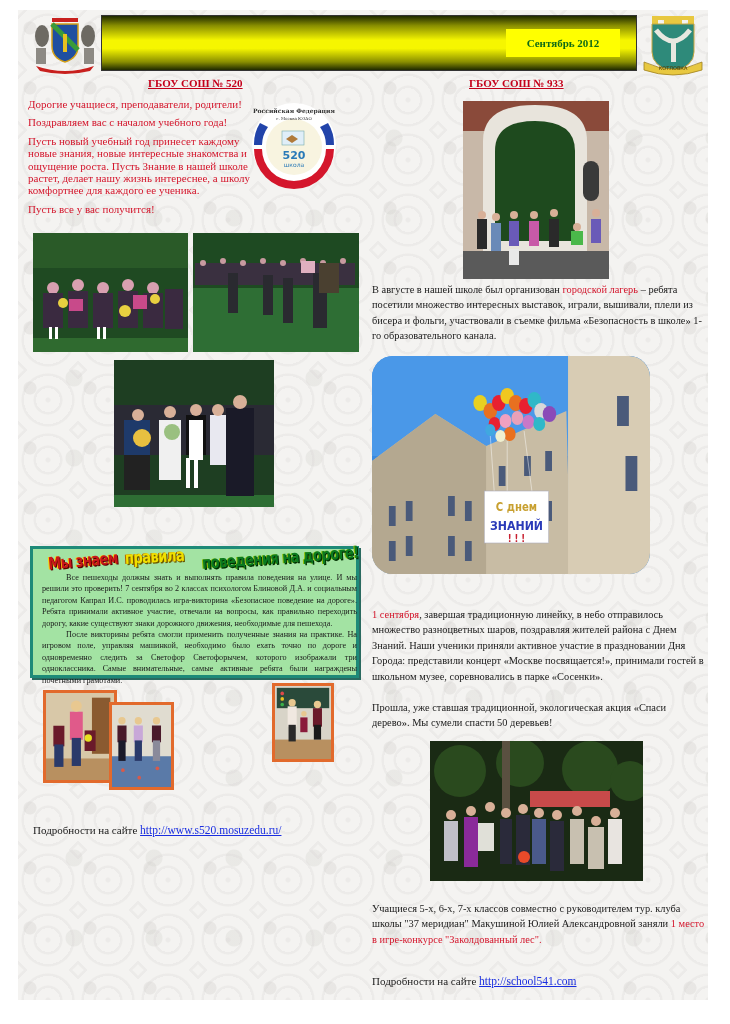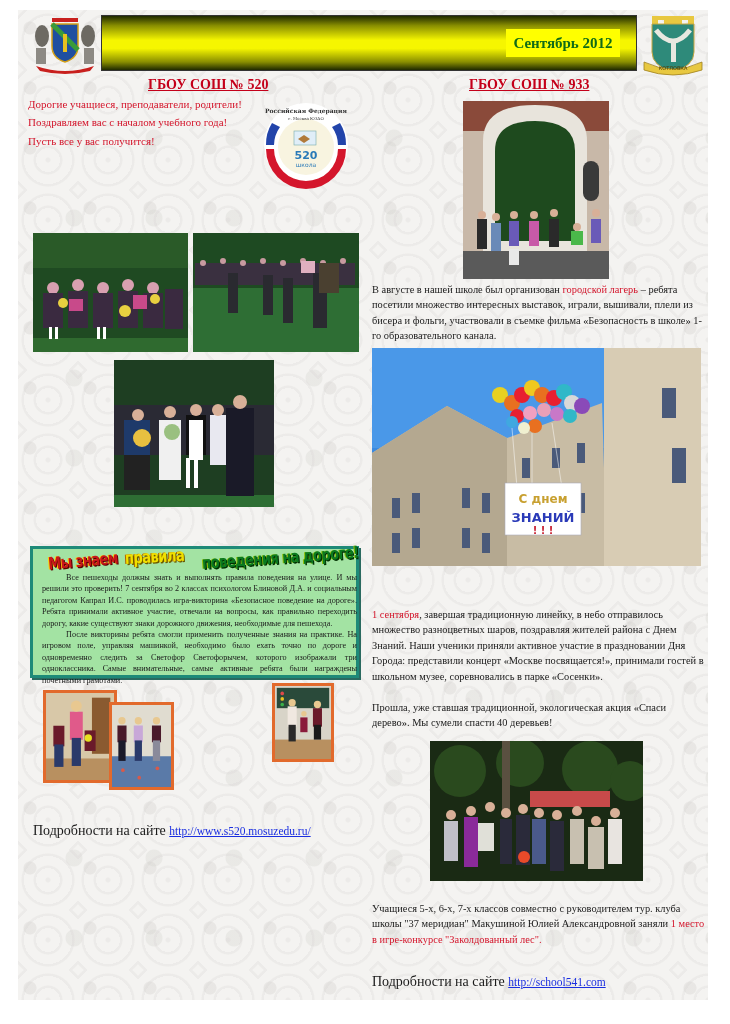--- a/index.html
+++ b/index.html
@@ -25,27 +25,27 @@
     position: absolute; left: 101px; top: 15px; width: 536px; height: 56px;
     background: linear-gradient(180deg, #1f2a00 0%, #8a8f00 18%, #f6f600 45%, #f6f600 60%, #8a8f00 85%, #1f2a00 100%);
     border: 1px solid #333;
   }
   .banner-title {
     position: absolute; left: 0; top: 3px; width: 400px; text-align: center;
     color: #0f6b17; font-weight: bold; font-size: 19px; line-height: 24px;
   }
   .banner-date {
     position: absolute; left: 404px; top: 13px; width: 114px; height: 28px;
-    background: #ffff00; color: #0f6b17; font-weight: bold; font-size: 15px;
+    background: #ffff00; color: #0f6b17; font-weight: bold; font-size: 11px;
     line-height: 28px; text-align: center;
   }
 
   .school-head {
     position: absolute; top: 77px; color: #c4001a; font-weight: bold;
-    font-size: 14px; text-decoration: underline;
+    font-size: 11px; text-decoration: underline;
   }
 
   .greet p { color: #d4162c; font-size: 11px; line-height: 12.4px; margin-bottom: 6px; }
   .greet { position: absolute; left: 28px; top: 98px; width: 240px; }
 
   .photo { position: absolute; overflow: hidden; }
   .photo svg { display: block; width: 100%; height: 100%; }
 
   .green-panel {
     position: absolute; left: 30px; top: 546px; width: 329px; height: 132px;
@@ -62,21 +62,21 @@
     font-size: 13px; letter-spacing: -0.5px; transform: scaleY(1.3); }
   .wa1 { left: 48px; top: 553px; color: #c8161b; text-shadow: 1px 1px 0 #5a0000, -1px 0 0 #ffd200; transform: rotate(-5deg) scaleY(1.3); }
   .wa2 { left: 125px; top: 549px; color: #f0e000; text-shadow: 1px 1px 0 #6a5a00, -1px 0 0 #b06000; transform: rotate(-3deg) scaleY(1.3); }
   .wa3 { left: 202px; top: 550px; color: #0a7a20; text-shadow: 1px 1px 0 #003000, -1px 0 0 #90c000; transform: rotate(-4deg) scaleY(1.3); }
 
   .orange-frame { border: 3px solid #e26a2c; }
 
   .text-block { position: absolute; font-size: 10.4px; line-height: 15.4px; color: #1a1a1a; }
   .red { color: #d4162c; }
   .link { color: #1a2ee0; text-decoration: underline; font-size: 11.5px; }
-  .small-label { font-size: 14px; color: #1a1a1a; }
+  .small-label { font-size: 11px; color: #1a1a1a; }
 </style>
 </head>
 <body>
 
 <div class="page"></div>
 
 <div class="crest crest-left">
   <svg viewBox="0 0 74 60" width="74" height="60">
     <ellipse cx="14" cy="22" rx="7" ry="11" fill="#6d6a63"></ellipse>
     <ellipse cx="60" cy="22" rx="7" ry="11" fill="#6d6a63"></ellipse>
@@ -104,24 +104,25 @@
     <text x="33" y="58" font-size="5" text-anchor="middle" fill="#4a3a00" font-family="DejaVu Sans, sans-serif">КОТЛОВКА</text>
   </svg>
 </div>
 
 <div class="school-head" style="left:148px;">ГБОУ СОШ № 520</div>
 <div class="school-head" style="left:469px;">ГБОУ СОШ № 933</div>
 
 <div class="greet">
   <p>Дорогие учащиеся, преподаватели, родители!</p>
   <p>Поздравляем вас с началом учебного года!</p>
+  <p>Пусть новый учебный год принесет каждому новые знания, новые интересные знакомства и ощущение роста. Пусть Знание в нашей школе  растет, делает нашу жизнь интереснее, а школу комфортнее для каждого ее ученика.</p>
   <p>Пусть все у вас получится!</p>
 </div>
 
-<div class="photo" style="left:262px; top:101px; width:88px; height:88px;">
+<div class="photo" style="left:250px; top:101px; width:88px; height:88px;">
   <svg viewBox="0 0 88 88">
     <circle cx="44" cy="44" r="42" fill="#ffffff"></circle>
     <path d="M4 48 a40 40 0 0 0 80 0 l-8 0 a32 32 0 0 1 -64 0z" fill="#d4162c"></path>
     <path d="M4 44 a40 40 0 0 1 6 -22 l8 4 a32 32 0 0 0 -6 18z" fill="#2244aa"></path>
     <path d="M84 44 a40 40 0 0 0 -6 -22 l-8 4 a32 32 0 0 1 6 18z" fill="#2244aa"></path>
     <circle cx="44" cy="46" r="28" fill="#f8f4e0"></circle>
     <rect x="32" y="30" width="22" height="14" fill="#e0eef8" stroke="#7aa" stroke-width="0.6"></rect>
     <path d="M36 38 l6 -4 l6 4 l-6 4z" fill="#b07a3a"></path>
     <text x="44" y="58" font-size="11" text-anchor="middle" fill="#2a7ab8" font-family="DejaVu Sans, sans-serif" font-weight="bold">520</text>
     <text x="44" y="66" font-size="6" text-anchor="middle" fill="#2a7ab8" font-family="DejaVu Sans, sans-serif">школа</text>
@@ -327,21 +328,21 @@
         <circle cx="114" cy="126" r="4"></circle>
         <circle cx="133" cy="112" r="4"></circle>
       </g>
   </svg>
 </div>
 
 <div class="text-block" style="left:372px; top:282px; width:333px;">
   <span>В августе в нашей школе был организован </span><span class="red">городской лагерь</span><span> – ребята посетили множество интересных выставок, играли, вышивали, плели из бисера и фольги, участвовали в съемке фильма «Безопасность в школе» 1-го образовательного канала.</span>
 </div>
 
-<div class="photo" style="left:372px; top:348px; width:329px; height:218px;">
+<div class="photo" style="left:372px; top:356px; width:278px; height:218px;border-radius:21px;">
   <svg viewBox="0 0 329 218" preserveAspectRatio="none">
     <rect width="329" height="218" fill="#3a8ae0"></rect>
     <rect width="329" height="100" fill="#4a98e8"></rect>
     <path d="M0 105 L75 58 L135 90 L230 55 L235 218 L0 218z" fill="#c8bca4"></path>
     <path d="M0 105 L75 58 L135 90 L135 218 L0 218z" fill="#b4a890"></path>
     <rect x="232" y="0" width="97" height="218" fill="#d8ccb4"></rect>
     <g fill="#4a5a7a">
       <rect x="20" y="150" width="8" height="20"></rect>
         <rect x="40" y="145" width="8" height="20"></rect>
         <rect x="90" y="140" width="8" height="20"></rect>
@@ -385,21 +386,21 @@
     <rect x="133" y="135" width="76" height="52" fill="#ffffff" stroke="#aab" stroke-width="0.6"></rect>
     <text x="171" y="155" font-size="12" text-anchor="middle" fill="#c8a030" font-family="DejaVu Sans, sans-serif" font-weight="bold">С днем</text>
     <text x="171" y="174" font-size="13" text-anchor="middle" fill="#2a3ab8" font-family="DejaVu Sans, sans-serif" font-weight="bold">ЗНАНИЙ</text>
     <text x="171" y="186" font-size="10" text-anchor="middle" fill="#c82030" font-family="DejaVu Sans, sans-serif" font-weight="bold">! ! !</text>
   </svg>
 </div>
 
 <div class="text-block" style="left:372px; top:607px; width:333px;">
   <span class="red">1 сентября</span><span>, завершая традиционную линейку, в небо отправилось множество разноцветных шаров, поздравляя жителей района с Днем Знаний. Наши ученики приняли активное участие в праздновании Дня Города: представили концерт «Москве посвящается!», принимали гостей в школьном музее, соревновались в парке «Сосенки».</span>
 </div>
-<div class="text-block" style="left:372px; top:700px; width:333px;"> Прошла, уже ставшая традиционной, экологическая акция «Спаси дерево». Мы сумели спасти 40 деревьев!</div>
+<div class="text-block" style="left:372px; top:700px; width:333px;"> Прошла, уже ставшая традиционной, экологическая акция «Спаси дерево». Мы сумели спасти 50 деревьев!</div>
 
 <div class="photo" style="left:430px; top:741px; width:213px; height:140px;">
   <svg viewBox="0 0 213 140" preserveAspectRatio="none">
     <rect width="213" height="140" fill="#1a2a14"></rect>
     <g fill="#2a4a1e">
         <circle cx="30" cy="30" r="26"></circle>
         <circle cx="90" cy="22" r="24"></circle>
         <circle cx="160" cy="28" r="28"></circle>
         <circle cx="200" cy="40" r="20"></circle>
       </g>

